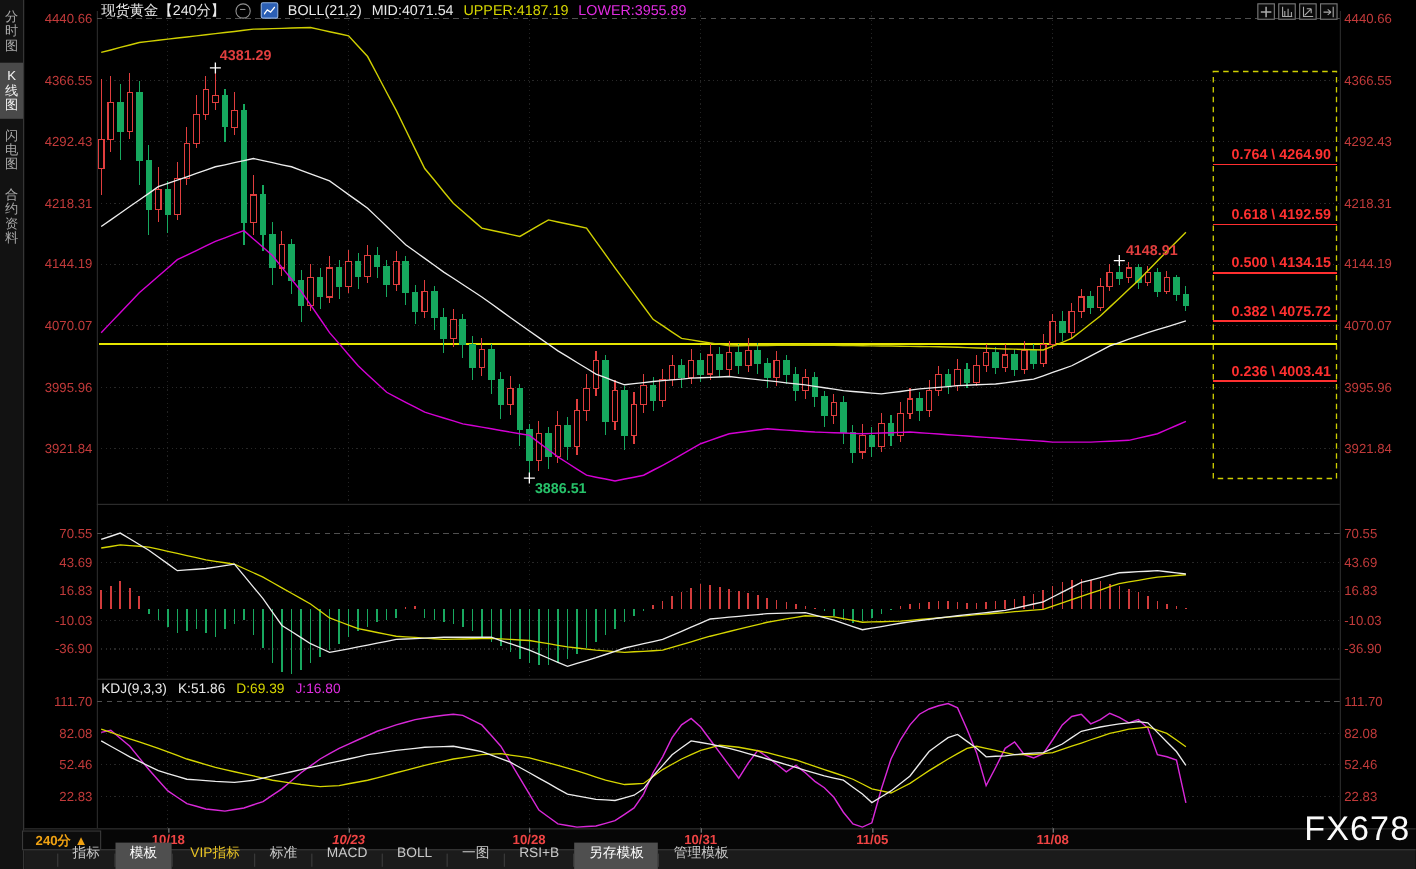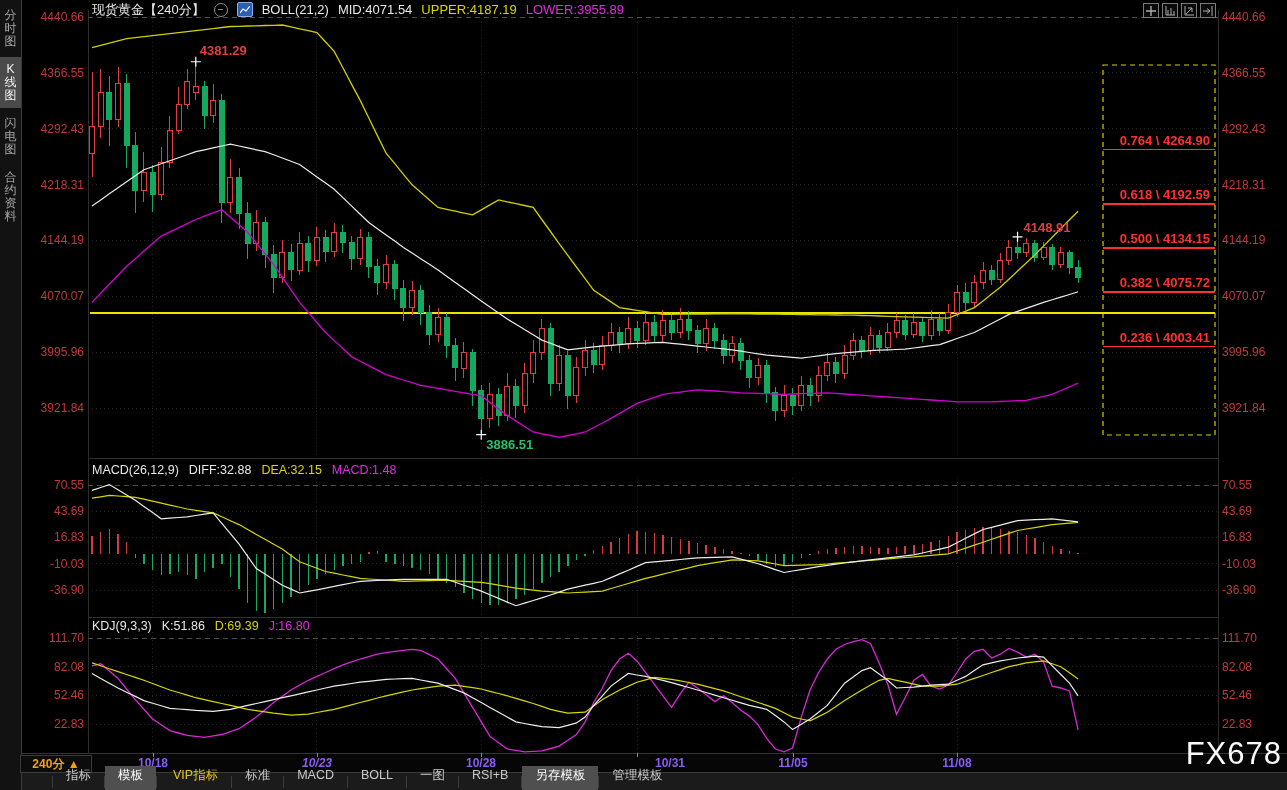--- a/index.html
+++ b/index.html
@@ -15,21 +15,21 @@
     color:#bdbdbd;font-size:10px;line-height:11px;text-align:center;cursor:pointer;}
   .icon-chart{display:inline-flex;width:14px;height:13px;background:#2b5fb4;border:1px solid #8fb0e0;
     border-radius:2px;align-items:center;justify-content:center;cursor:pointer;}
   .tr-icons{position:absolute;right:71px;top:3px;display:flex;gap:3px;z-index:6;}
   .tr-icon{width:14px;height:13px;border:1px solid #7a7a7a;display:flex;align-items:center;justify-content:center;cursor:pointer;background:#0a0a0a;}
   .axl{position:absolute;color:#c13a3a;font-size:12px;line-height:14px;z-index:4;}
   .axl.left{width:84px;text-align:right;left:0;}
   .axl.right{left:1222px;text-align:left;}
   .sub-hdr{position:absolute;left:92px;display:flex;gap:10px;font-size:12.5px;color:#e8e8e8;white-space:nowrap;z-index:6;}
   .daterow{position:absolute;left:22px;right:0;top:753px;height:19px;background:#060606;border-top:1px solid #333;}
-  .date-label{position:absolute;top:756px;width:48px;text-align:center;color:#8b5cf6;font-size:12px;font-weight:bold;z-index:6;}
+  .date-label{position:absolute;top:756px;width:48px;text-align:center;color:#ef4444;font-size:12px;font-weight:bold;z-index:6;}
   .date-tick{position:absolute;top:753px;width:1px;height:4px;background:#888;z-index:6;}
   .period{position:absolute;left:20px;top:755px;width:70px;height:16px;border:1px solid #3a3a3a;background:#0c0c0c;
     color:#f0a212;font-size:12px;font-weight:bold;text-align:center;line-height:16px;z-index:7;cursor:pointer;}
   .toolbar{position:absolute;left:22px;right:0;top:772px;height:18px;background:#1b1b1b;border-top:1px solid #3a3a3a;
     display:flex;align-items:center;font-size:12.5px;color:#c9c9c9;padding-left:30px;z-index:7;}
   .tb-item{padding:0 13px;height:32px;line-height:18px;cursor:pointer;white-space:nowrap;}
   .tb-item.active{background:#4f4f4f;color:#fff;}
   .tb-item.vip{color:#e8c325;padding-left:16px;}
   .tb-sep{width:1px;height:12px;background:#3c3c3c;}
   .watermark{position:absolute;right:5px;top:736px;font-size:31px;color:#fafafa;letter-spacing:1px;z-index:8;}
@@ -350,26 +350,20 @@
       <polyline fill="none" stroke="#ececec" stroke-width="1.2" points="4.0,195.9 12.7,189.9 21.3,183.8 30.0,177.8 38.6,171.8 47.3,165.8 55.9,159.7 64.6,156.7 73.2,153.7 81.9,150.7 90.5,147.7 99.2,144.7 107.8,141.6 116.5,139.8 125.1,137.9 133.8,136.0 142.4,134.1 151.1,136.0 159.7,137.9 168.3,139.8 177.0,141.6 185.7,144.8 194.3,148.0 203.0,151.3 211.6,154.5 220.3,160.7 228.9,166.9 237.6,173.1 246.2,179.3 254.9,187.6 263.5,195.9 272.2,204.2 280.8,212.5 289.4,218.7 298.1,224.9 306.8,231.1 315.4,237.4 324.1,243.0 332.7,248.7 341.4,254.3 350.0,260.0 358.7,266.2 367.3,272.4 375.9,278.6 384.6,284.8 393.3,290.9 401.9,296.9 410.6,302.9 419.2,309.0 427.9,314.2 436.5,319.5 445.2,324.8 453.8,330.1 462.5,333.3 471.1,336.6 479.8,339.8 488.4,338.8 497.1,337.8 505.7,336.8 514.4,336.1 523.0,335.3 531.6,334.6 540.3,333.8 549.0,333.4 557.6,333.1 566.3,332.7 574.9,332.3 583.6,333.3 592.2,334.2 600.9,335.1 609.5,336.1 618.1,337.0 626.8,338.0 635.5,338.9 644.1,339.8 652.8,341.2 661.4,342.5 670.1,343.8 678.7,345.1 687.4,345.9 696.0,346.6 704.6,347.4 713.3,348.1 722.0,347.0 730.6,345.9 739.3,344.7 747.9,343.6 756.6,342.9 765.2,342.1 773.9,341.4 782.5,340.6 791.1,340.2 799.8,339.8 808.5,339.5 817.1,339.1 825.8,338.0 834.4,336.8 843.1,335.7 851.7,334.6 860.4,331.6 869.0,328.5 877.7,325.5 886.3,322.5 895.0,318.0 903.6,313.5 912.3,309.0 920.9,304.4 929.6,301.4 938.2,298.4 946.9,295.4 955.5,292.4 964.2,289.7 972.8,287.1 981.5,284.5 990.1,281.8"></polyline>
       <polyline fill="none" stroke="#d400d4" stroke-width="1.3" points="4.0,292.4 12.7,283.3 21.3,274.3 30.0,265.2 38.6,256.2 47.3,248.7 55.9,241.1 64.6,233.6 73.2,226.1 81.9,221.9 90.5,217.8 99.2,213.6 107.8,209.5 116.5,206.2 125.1,202.9 133.8,199.7 142.4,207.2 151.1,214.7 159.7,222.3 168.3,233.1 177.0,243.9 185.7,254.7 194.3,267.2 203.0,279.8 211.6,292.4 220.3,302.4 228.9,312.5 237.6,322.5 246.2,330.6 254.9,338.6 263.5,346.6 272.2,351.2 280.8,355.7 289.4,360.2 298.1,364.7 306.8,367.4 315.4,370.0 324.1,372.6 332.7,375.3 341.4,376.8 350.0,378.3 358.7,379.8 367.3,381.3 375.9,382.8 384.6,384.3 393.3,385.8 401.9,392.4 410.6,398.9 419.2,405.4 427.9,410.9 436.5,416.5 445.2,422.0 453.8,423.8 462.5,425.5 471.1,427.3 479.8,425.5 488.4,423.8 497.1,422.0 505.7,417.5 514.4,413.0 523.0,408.4 531.6,403.4 540.3,398.4 549.0,393.4 557.6,390.3 566.3,387.3 574.9,384.3 583.6,383.2 592.2,382.1 600.9,380.9 609.5,379.8 618.1,380.4 626.8,381.0 635.5,381.6 644.1,382.2 652.8,382.8 661.4,383.1 670.1,383.4 678.7,383.7 687.4,384.0 696.0,384.3 704.6,384.0 713.3,383.7 722.0,383.4 730.6,383.1 739.3,382.8 747.9,383.4 756.6,384.0 765.2,384.6 773.9,385.2 782.5,385.8 791.1,386.4 799.8,387.0 808.5,387.6 817.1,388.2 825.8,388.8 834.4,389.4 843.1,390.0 851.7,390.6 860.4,391.2 869.0,391.9 877.7,391.9 886.3,391.9 895.0,391.9 903.6,391.9 912.3,391.5 920.9,391.1 929.6,390.7 938.2,390.3 946.9,388.3 955.5,386.3 964.2,384.3 972.8,380.5 981.5,376.8 990.1,373.0"></polyline>
       <path d="M102.80000000000001 51.74320573609339h10M107.80000000000001 46.74320573609339v10" stroke="#fff" stroke-width="1.2"></path>
       <text x="111.80000000000001" y="44.74320573609339" font-size="13" font-weight="bold" fill="#e03e3e">4381.29</text>
       <path d="M924.5500000000001 226.87249913264728h10M929.5500000000001 221.87249913264728v10" stroke="#fff" stroke-width="1.2"></path>
       <text x="935.5500000000001" y="221.87249913264728" font-size="13" font-weight="bold" fill="#e03e3e">4148.91</text>
       <path d="M388.25 424.6258625342122h10M393.25 419.6258625342122v10" stroke="#fff" stroke-width="1.2"></path>
       <text x="398.25" y="438.6258625342122" font-size="13" font-weight="bold" fill="#27c26a">3886.51</text>
     </svg>
 
-  <div class="sub-hdr" style="top:463px;">
-    <span>MACD(26,12,9)</span>
-    <span>DIFF:32.88</span>
-    <span class="yel">DEA:32.15</span>
-    <span class="mag">MACD:1.48</span>
-  </div>
   <svg id="svg-macd" width="1130" height="140" style="left:88px;top:478px;">
       <line x1="0" x2="1130" y1="7.0" y2="7.0" stroke="#4f4f4f" stroke-dasharray="5,4" shape-rendering="crispEdges"></line>
       <line x1="0" x2="1130" y1="33.2" y2="33.2" stroke="#282828" stroke-dasharray="1,3" shape-rendering="crispEdges"></line>
       <line x1="0" x2="1130" y1="59.5" y2="59.5" stroke="#282828" stroke-dasharray="1,3" shape-rendering="crispEdges"></line>
       <line x1="0" x2="1130" y1="85.7" y2="85.7" stroke="#282828" stroke-dasharray="1,3" shape-rendering="crispEdges"></line>
       <line x1="0" x2="1130" y1="112.0" y2="112.0" stroke="#282828" stroke-dasharray="1,3" shape-rendering="crispEdges"></line>
       <line x1="64.6" x2="64.6" y1="0" y2="140" stroke="#222" stroke-dasharray="1,3" shape-rendering="crispEdges"></line>
       <line x1="228.9" x2="228.9" y1="0" y2="140" stroke="#222" stroke-dasharray="1,3" shape-rendering="crispEdges"></line>
       <line x1="393.3" x2="393.3" y1="0" y2="140" stroke="#222" stroke-dasharray="1,3" shape-rendering="crispEdges"></line>
       <line x1="549.0" x2="549.0" y1="0" y2="140" stroke="#222" stroke-dasharray="1,3" shape-rendering="crispEdges"></line>
@@ -584,19 +578,19 @@
     <div class="axl left" style="top: 688px;">52.46</div>
     <div class="axl right" style="top: 688px;">52.46</div>
     <div class="axl left" style="top: 717px;">22.83</div>
     <div class="axl right" style="top: 717px;">22.83</div>
     <div class="date-label" style="left: 129px;">10/18</div>
     <div class="date-tick" style="left: 153px;"></div>
     <div class="date-label" style="left: 293px; font-style: italic;">10/23</div>
     <div class="date-tick" style="left: 317px;"></div>
     <div class="date-label" style="left: 457px;">10/28</div>
     <div class="date-tick" style="left: 481px;"></div>
-    <div class="date-label" style="left: 646px;">10/31</div>
+    <div class="date-label" style="left: 613px;">10/31</div>
     <div class="date-tick" style="left: 637px;"></div>
     <div class="date-label" style="left: 769px;">11/05</div>
     <div class="date-tick" style="left: 793px;"></div>
     <div class="date-label" style="left: 933px;">11/08</div>
     <div class="date-tick" style="left: 957px;"></div>
   </div>
 
 </body></html>

